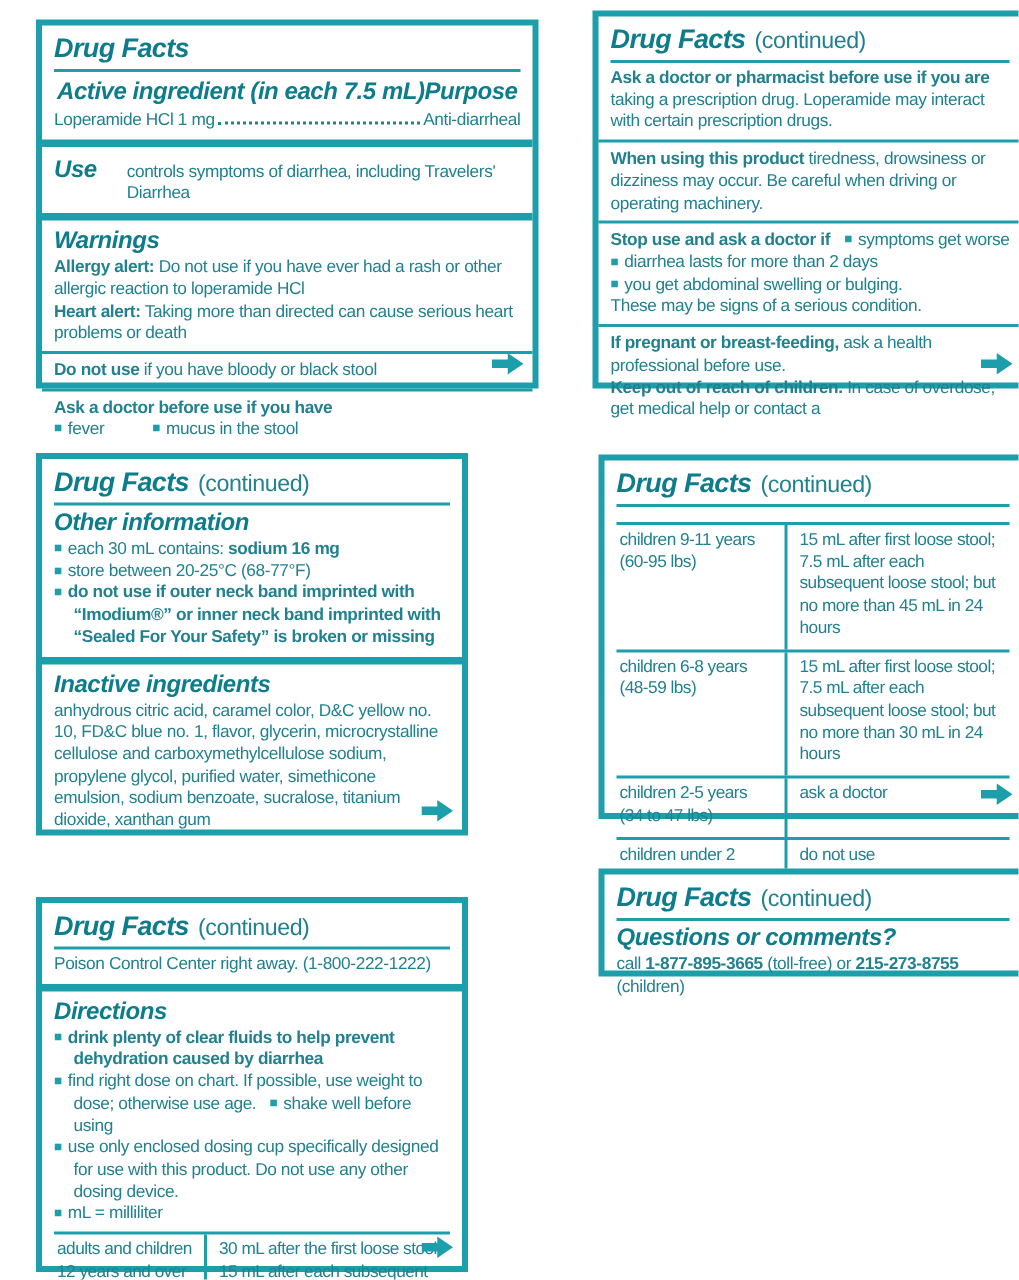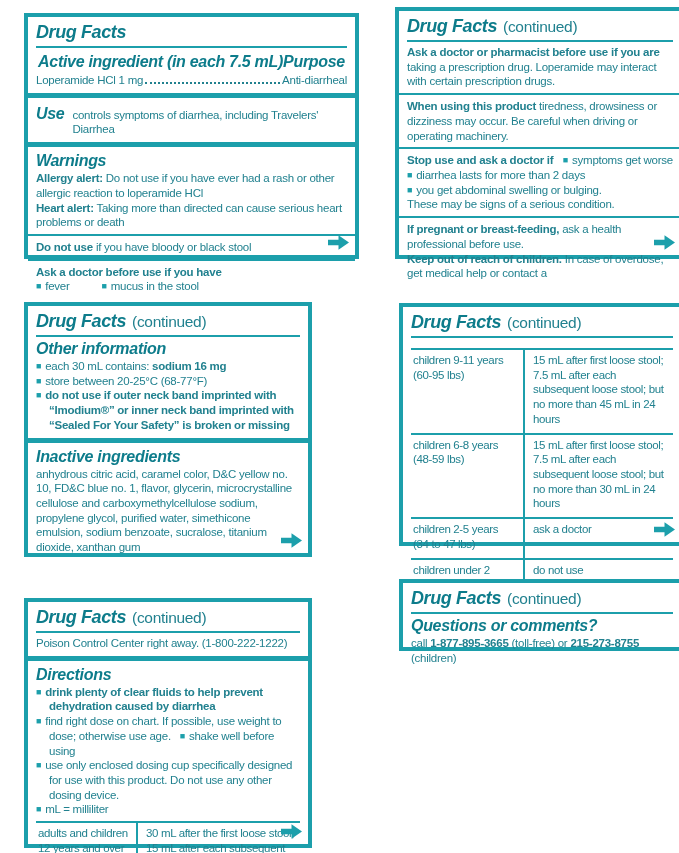--- a/index.html
+++ b/index.html
@@ -46,21 +46,21 @@
     margin:0;color:var(--body);
   }
   b{font-weight:bold;}
   .sep-thick{height:5px;background:var(--teal);margin:5px -8px;}
   .sep-thin{height:0;border-top:2px solid var(--teal);margin:4px -8px;}
 
   .ai-head{display:flex;justify-content:center;align-items:baseline;margin-top:1px;}
   .leader-row{display:flex;align-items:baseline;margin-top:1px;}
   .leader{flex:1;border-bottom:2px dotted var(--body);margin:0 2px 3px 2px;min-width:20px;}
 
-  .use-row{display:flex;align-items:baseline;gap:8px;margin-top:2px;}
+  .use-row{display:flex;align-items:baseline;gap:20px;margin-top:2px;}
 
   .bullet{
     color:var(--teal);font-size:9px;margin-right:4px;
     position:relative;top:-1px;display:inline-block;text-indent:0;
   }
   .bi{padding-left:13px;text-indent:-13px;}
   .inline-items{display:flex;gap:32px;flex-wrap:wrap;}
   .split-row{display:flex;justify-content:space-between;align-items:baseline;}
 
   .arrow-icon{

